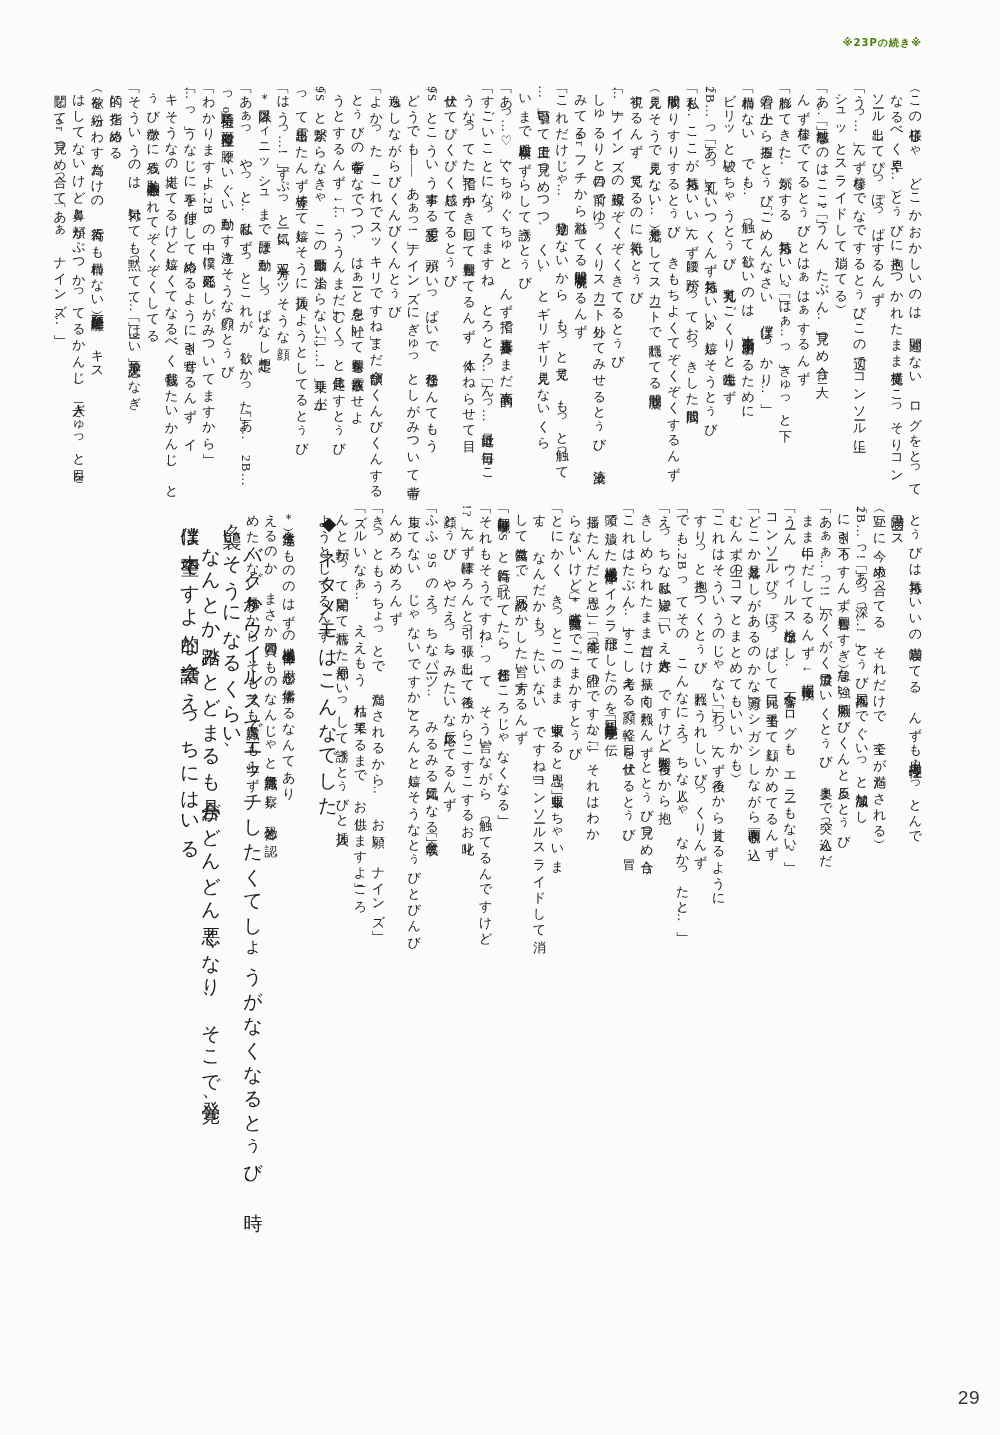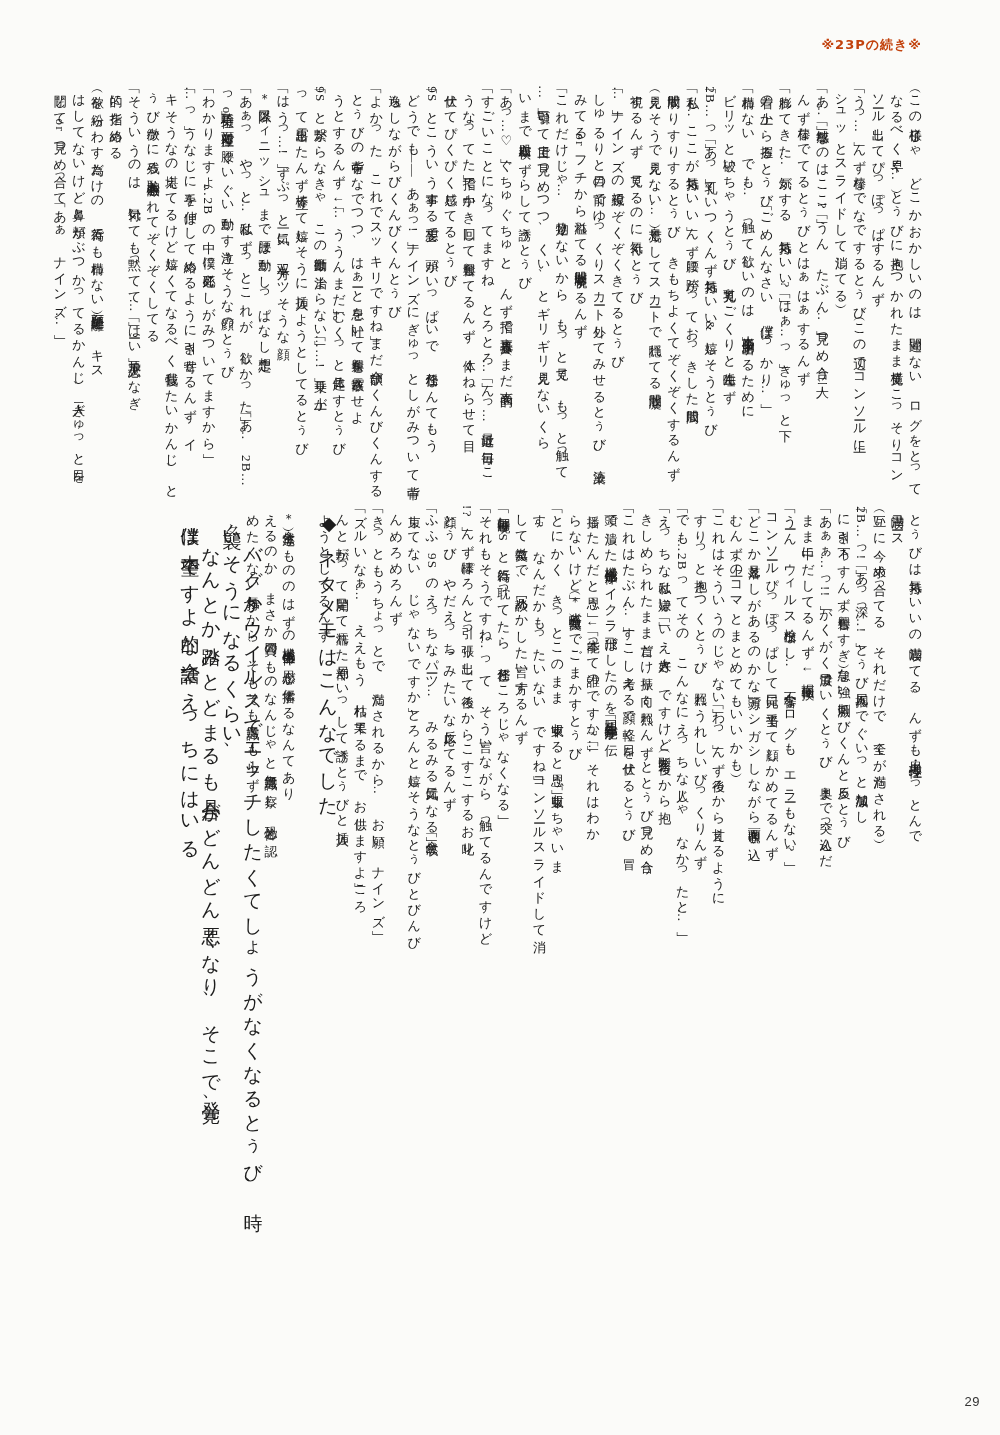--- a/index.html
+++ b/index.html
@@ -8,21 +8,21 @@
     background:#fbfbf9;
     position:relative;
     font-family:"Liberation Serif","DejaVu Serif",serif;
     color:#1c1c1c;
     overflow:hidden;
   }
   .page{position:absolute;inset:0;}
   .header-note{
     position:absolute;top:36px;right:78px;
     font-family:"DejaVu Sans","Liberation Sans",sans-serif;
-    font-size:13px;font-weight:bold;letter-spacing:1px;color:#c2410c;
+    font-size:10px;font-weight:bold;letter-spacing:1px;color:#4d7c0f;
   }
   
   .vblock{
     position:absolute;
     writing-mode:vertical-rl;
     text-orientation:mixed;
     white-space:pre;
     color:#1c1c1c;
   }
   .vblock .vline{display:block;}
@@ -36,21 +36,21 @@
   #notes-block{
     top:512px;left:138px;height:760px;
     font-size:19px;
     letter-spacing:3px;
     line-height:21px;
   }
   #notes-block .notes-heading{padding-left:12px;}
   .page-number{
     position:absolute;bottom:26px;right:20px;
     font-family:"Liberation Sans","DejaVu Sans",sans-serif;
-    font-size:13px;color:#333;letter-spacing:.5px;
+    font-size:19px;color:#333;letter-spacing:.5px;
   }
 </style>
 </head>
 <body>
 
 <div class="page">
 
   <div class="header-note">※23Pの続き※</div>
 
   <div id="story-top" class="vblock story"><span class="vline">（この様子じゃ　どこかおかしいのは　間違いない　ログをとって</span><span class="vline">なるべく早く…）とぅびに抱きつかれたまま横見てこっそりコン</span><span class="vline">ソール出してぴっぽっぱするんず</span><span class="vline">「うっ…」んず棒なでなでするとぅび（この辺でコンソール上に</span><span class="vline">シュッとスライドして消してる）</span><span class="vline">「あ…」「敏感なのはここ?」「うん　たぶん…」見つめ合う二人、</span><span class="vline">んず棒なでてるとぅびとはぁはぁするんず</span><span class="vline">「膨れてきた…気がする　気持ちいい?」「はぁ…っ」きゅっと下</span><span class="vline">着の上から握るとぅび「ごめんなさい　僕ばっかり…」</span><span class="vline">「構わない　でも…　触って欲しいのは　本当」胸露出するために</span><span class="vline">ビリッと破いちゃうとぅび、乳見てごくりと生唾んず</span><span class="vline">「2B…っ」「あっ」乳くいつくんず気持ちいい&amp;嬉しそうとぅび</span><span class="vline">「私も…ここが気持ちいい」んず腰に跨がっておっきした股間に</span><span class="vline">股間すりすりするとぅび、きもちよくてぞくぞくするんず</span><span class="vline">（見えそうで見えない…）息荒くしてスカートで隠れてる股間凝</span><span class="vline">視するんず、見てるのに気付くとぅび</span><span class="vline">「…」ナインズの視線でぞくぞくきてるとぅび</span><span class="vline">しゅるりと目の前でゆっくりスカート外してみせるとぅび、液染</span><span class="vline">みてるorフチから溢れてる股間凝視するんず</span><span class="vline">「これだけじゃ…　物足りないから　もっと見て　もっと触って</span><span class="vline">…」顎引いて上目で見つめつつ、くい、とギリギリ見えないくら</span><span class="vline">いまで股布横にずらして誘うとぅび</span><span class="vline">「あっ…♡」ぐちゅぐちゅと、んず指で直接弄る（まだ表面的）</span><span class="vline">「すごいことになってますね　とろとろ…」「んっ…最近は毎日　こ</span><span class="vline">うなってた」指で中かき回して興奮してるんず、体くねらせて目</span><span class="vline">伏せてぴくぴく感じてるとぅび</span><span class="vline">「9Sとこういう事する妄想で　頭がいっぱいで　任務なんてもう</span><span class="vline">どうでも――あぁっ!」ナインズにぎゅっとしがみついて背中</span><span class="vline">逸らしながらびくんびくんとぅび</span><span class="vline">「よかった　これでスッキリですね」まだ余韻びくんびくんする</span><span class="vline">とぅびの背中をなでつつ、はぁーと息を吐いて興奮を霧散させよ</span><span class="vline">うとするんず　↓「…ううんまだ」むくっと体起こすとぅび</span><span class="vline">「9Sと繋がらなきゃ　この衝動は治まらない」「……!」乗り上が</span><span class="vline">って露出したんず棒立てて嬉しそうに挿入しようとしてるとぅび</span><span class="vline">「はうっ…!」ずぷっと一気に、双方キツそうな顔</span><span class="vline">＊以降フィニッシュまで腰は動かしっぱなし想定＊</span><span class="vline">「あぁっ　やっと…私はずっとこれが　欲しかった」「あ…　2B…</span><span class="vline">っ」騎乗位or対面座位で腰ぐいぐい動かす泣きそうな顔のとぅび</span><span class="vline">「わかりますよ…2Bの中　僕に必死にしがみついてますから」</span><span class="vline">「…っ」うなじに手を伸ばして絡めるように引き寄せるんず、イ</span><span class="vline">キそうなの堪えてるけど嬉しくてなるべく我慢したいかんじ、と</span><span class="vline">ぅび微かに残る羞恥心刺激されてぞくぞくしてる</span><span class="vline">「そういうのは　気付いても黙ってて…」「はーい」片手恋人つなぎ</span><span class="vline">的に指を絡める</span><span class="vline">（欲を紛らわす為だけの　行為でも構わない）顔至近距離で、キス</span><span class="vline">はしてないけど鼻と頬がぶつかってるかんじ、二人ぎゅっと目を</span><span class="vline">閉じてor見つめ合って「あぁ　ナインズ…」</span></div>

